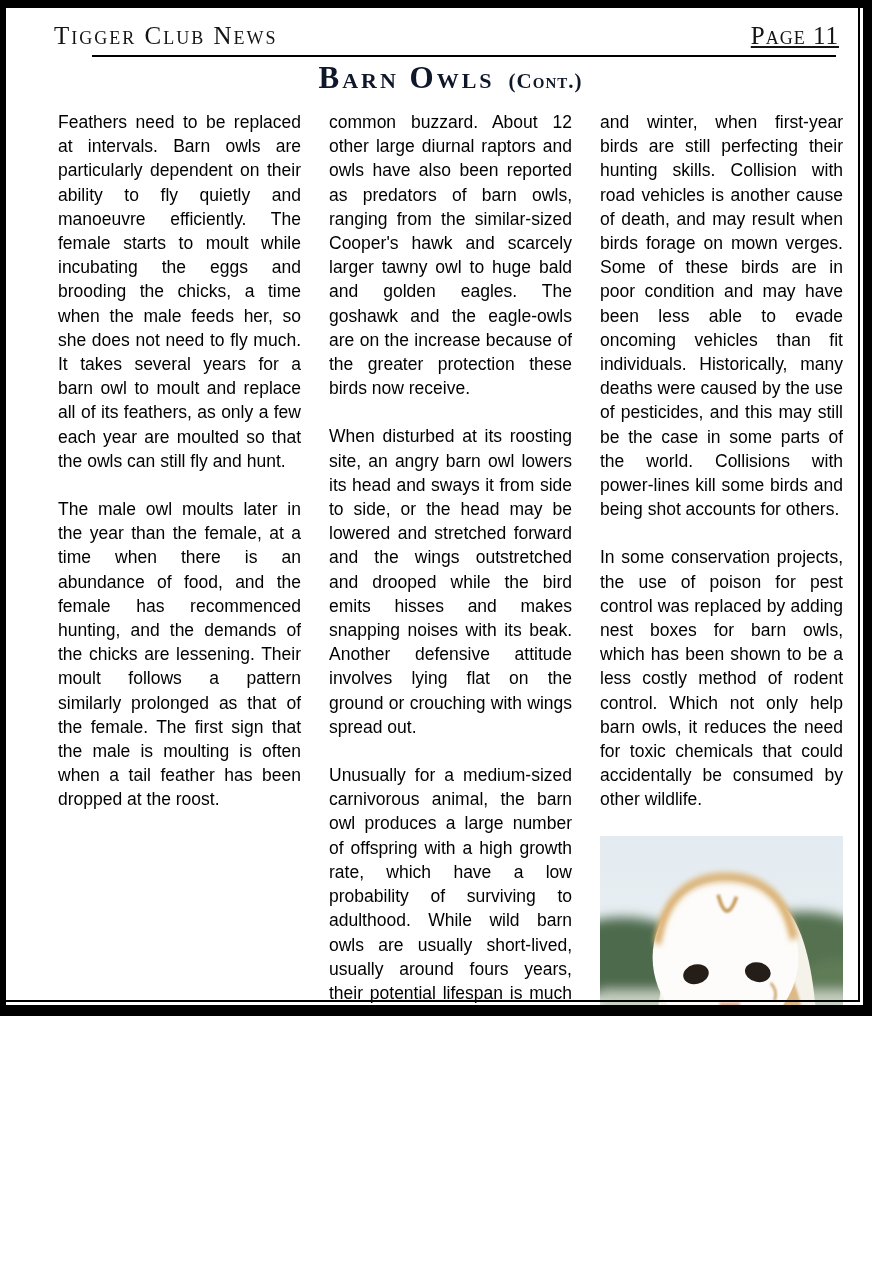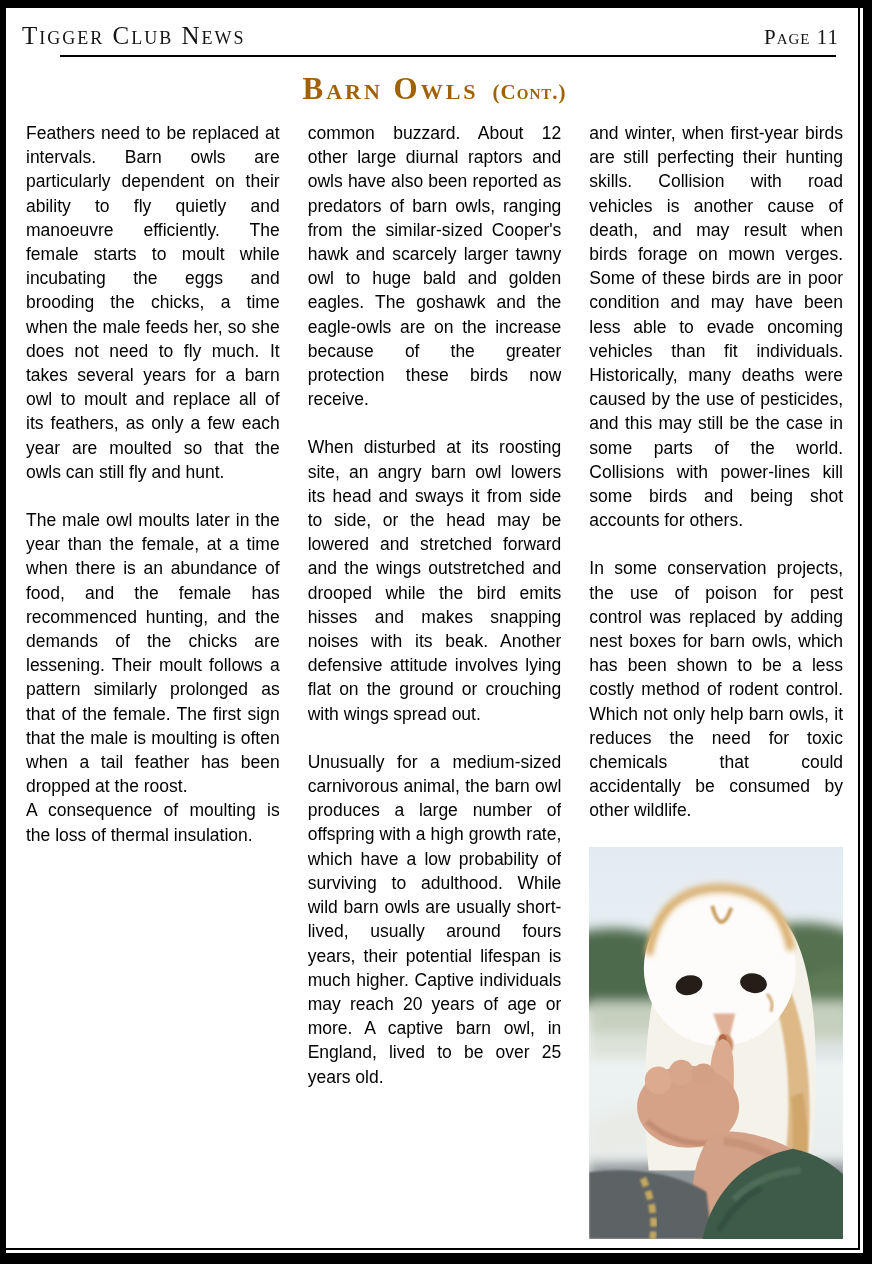--- a/index.html
+++ b/index.html
@@ -1,51 +1,52 @@
 <!DOCTYPE html>
 <html><head>
 <meta charset="utf-8">
 <style>
   html,body { margin:0; padding:0; background:#ffffff; }
   .page {
     position:relative;
-    width:872px; height:1264px;
+    width:872px; height:1016px;
     box-sizing:border-box;
     background:#ffffff;
     border:solid #000;
     border-width:8px 9px 11px 6px;
     overflow:hidden;
     font-family:"Liberation Sans", sans-serif;
     color:#000;
+    padding-left:32px;
   }
   .frame-inner {
     position:absolute; top:0; left:0; right:3px; bottom:3px;
     border-right:2px solid #000; border-bottom:2px solid #000;
     pointer-events:none; z-index:5;
   }
   .masthead {
     display:flex; justify-content:space-between; align-items:baseline;
     padding:14px 24px 0 16px;
     font-family:"Liberation Serif", serif;
     font-variant:small-caps;
     color:#141414;
   }
   .masthead .nl-title { font-size:25px; letter-spacing:2px; }
-  .masthead .pg { font-size:21px; letter-spacing:1px; }
+  .masthead .pg { font-size:25px; letter-spacing:1px;text-decoration:underline; }
   .head-rule {
     border:none; border-top:2px solid #000;
     margin:5px 27px 0 54px;
   }
   .article-title {
-    margin:13px 0 0 0;
+    margin:2px 0 0 0;
     text-align:center;
     font-family:"Liberation Serif", serif;
     font-variant:small-caps;
     font-weight:bold;
-    color:#a16207;
+    color:#0f172a;
   }
   .article-title .main { font-size:31px; letter-spacing:3px; }
   .article-title .cont { font-size:21px; letter-spacing:1px; margin-left:6px; }
   .columns {
     display:flex;
     gap:28px;
     padding:14px 20px 0 20px;
     height:1140px;
     box-sizing:border-box;
     overflow:hidden;
@@ -83,21 +84,20 @@
   <h1 class="article-title">
     <span class="main">Barn Owls</span>
     <span class="cont">(Cont.)</span>
   </h1>
 
   <div class="columns">
 
     <div class="col">
       <p>Feathers need to be replaced at intervals. Barn owls are particularly dependent on their ability to fly quietly and manoeuvre efficiently. The female starts to moult while incubating the eggs and brooding the chicks, a time when the male feeds her, so she does not need to fly much. It takes several years for a barn owl to moult and replace all of its feathers, as only a few each year are moulted so that the owls can still fly and hunt.</p>
       <p class="no-gap">The male owl moults later in the year than the female, at a time when there is an abundance of food, and the female has recommenced hunting, and the demands of the chicks are lessening. Their moult follows a pattern similarly prolonged as that of the female. The first sign that the male is moulting is often when a tail feather has been dropped at the roost.</p>
-      <p>A consequence of moulting is the loss of thermal insulation.</p>
     </div>
 
     <div class="col">
       <p>common buzzard. About 12 other large diurnal raptors and owls have also been reported as predators of barn owls, ranging from the similar-sized Cooper's hawk and scarcely larger tawny owl to huge bald and golden eagles. The goshawk and the eagle-owls are on the increase because of the greater protection these birds now receive.</p>
       <p>When disturbed at its roosting site, an angry barn owl lowers its head and sways it from side to side, or the head may be lowered and stretched forward and the wings outstretched and drooped while the bird emits hisses and makes snapping noises with its beak. Another defensive attitude involves lying flat on the ground or crouching with wings spread out.</p>
       <p class="no-gap">Unusually for a medium-sized carnivorous animal, the barn owl produces a large number of offspring with a high growth rate, which have a low probability of surviving to adulthood. While wild barn owls are usually short-lived, usually around fours years, their potential lifespan is much higher. Captive individuals may reach 20 years of age or more. A captive barn owl, in England, lived to be over 25 years old.</p>
     </div>
 
     <div class="col">
       <p>and winter, when first-year birds are still perfecting their hunting skills. Collision with road vehicles is another cause of death, and may result when birds forage on mown verges. Some of these birds are in poor condition and may have been less able to evade oncoming vehicles than fit individuals. Historically, many deaths were caused by the use of pesticides, and this may still be the case in some parts of the world. Collisions with power-lines kill some birds and being shot accounts for others.</p>

